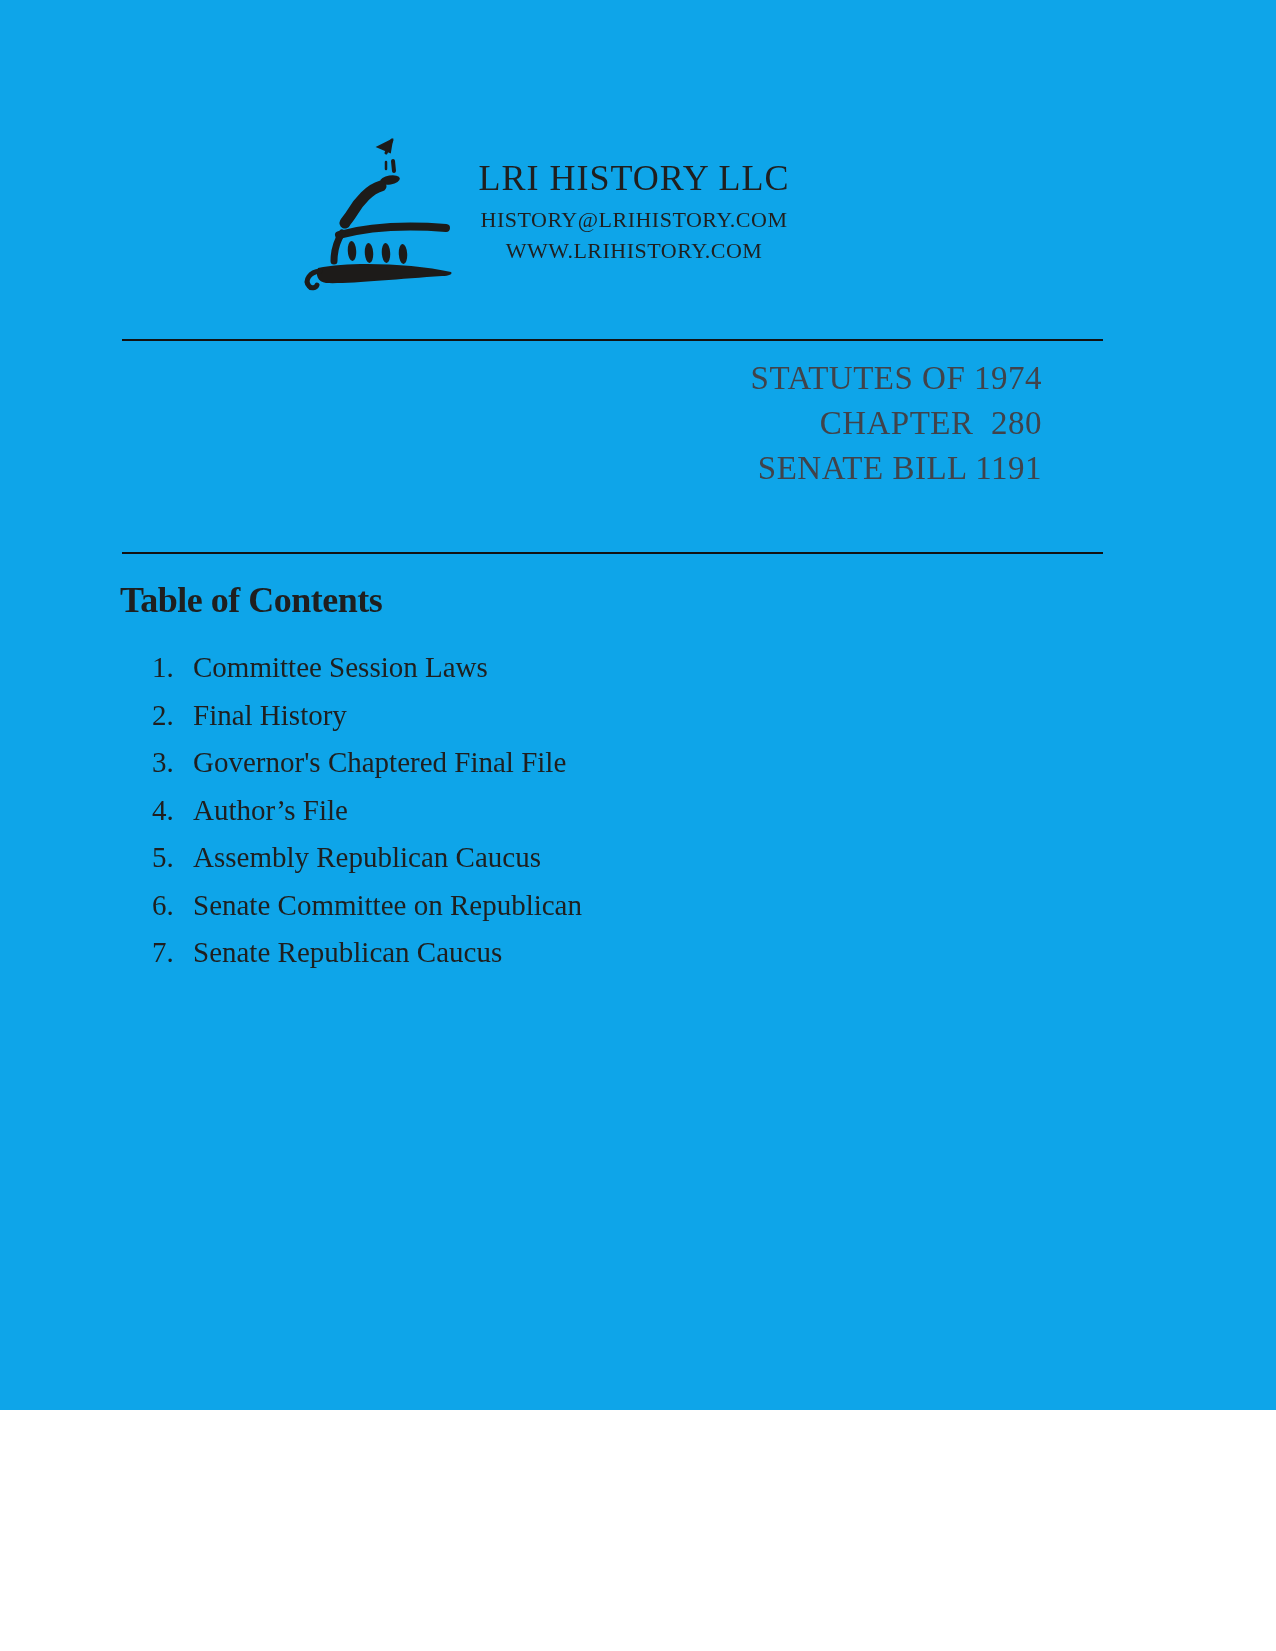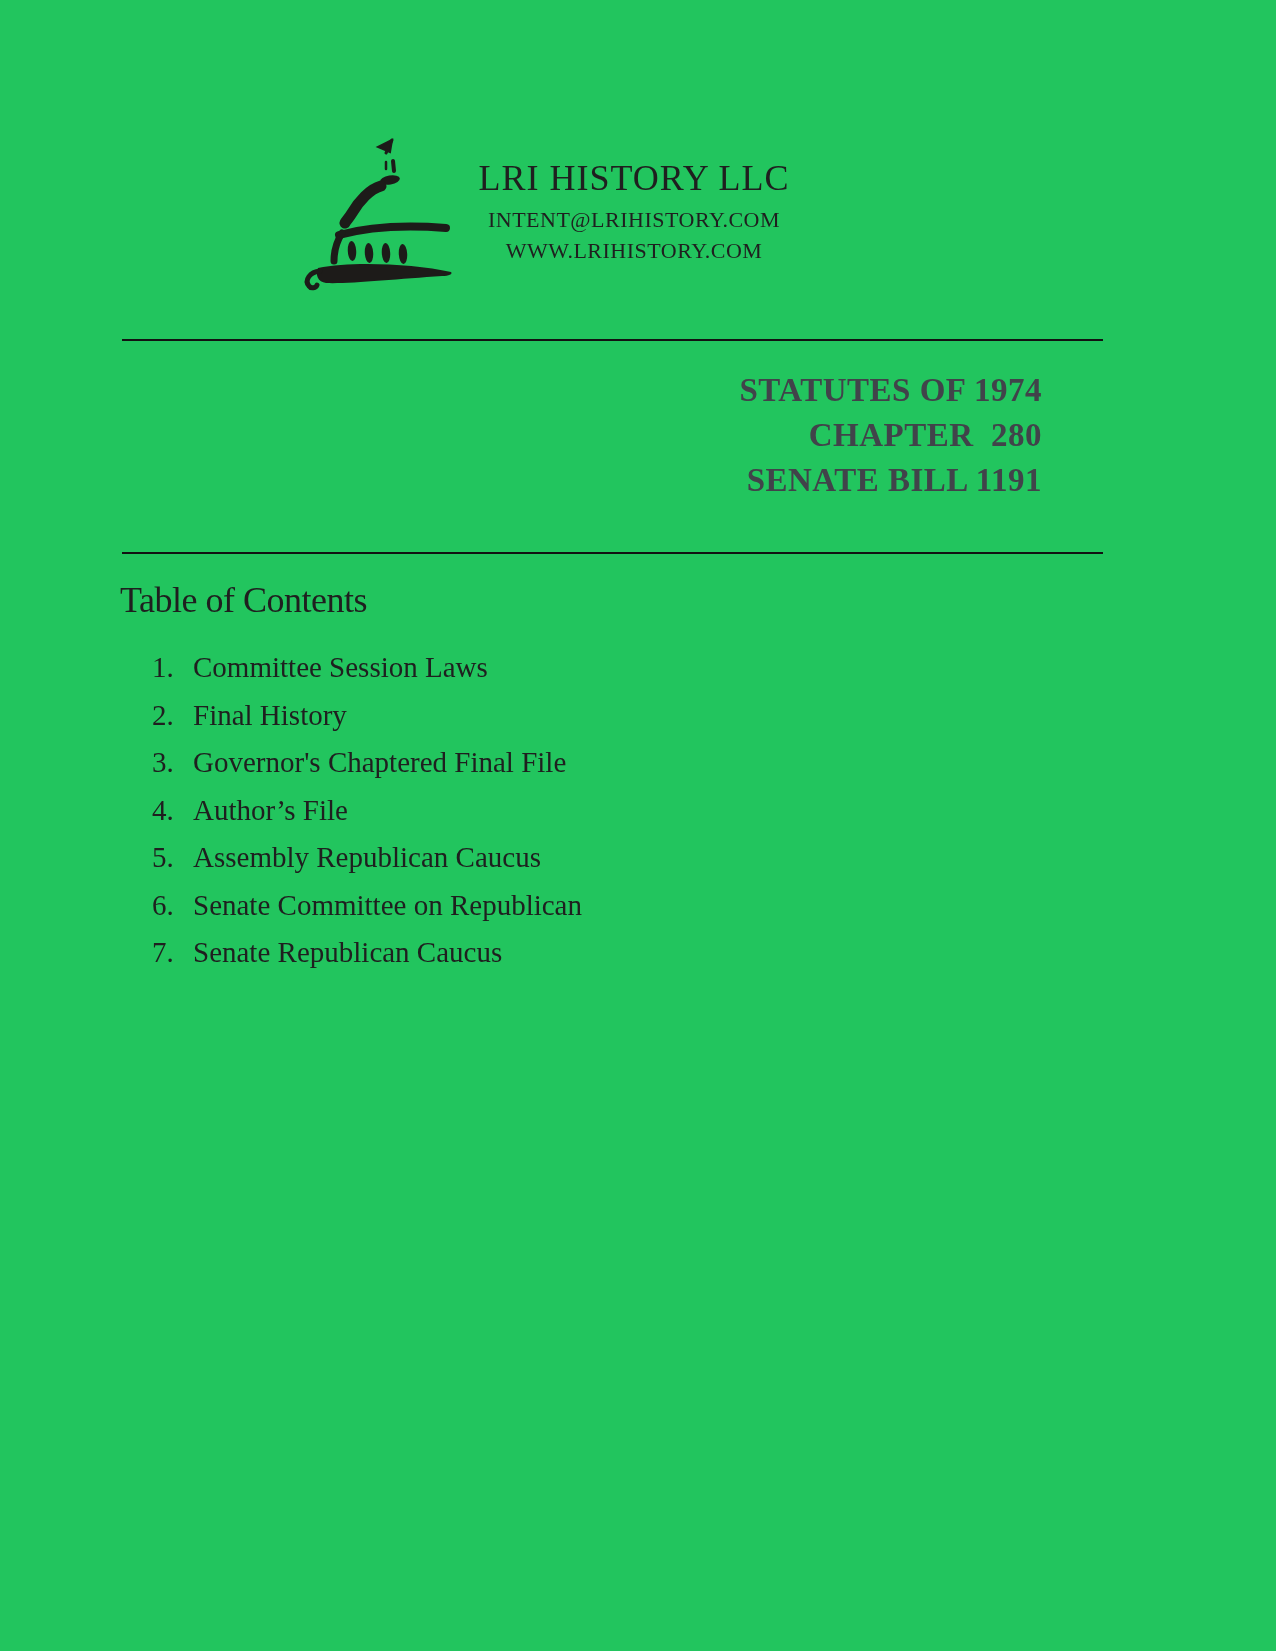--- a/index.html
+++ b/index.html
@@ -1,20 +1,20 @@
 <!DOCTYPE html>
 <html><head>
 <meta charset="utf-8">
 <style>
   html, body { margin: 0; padding: 0; background: #ffffff; }
   .page {
     position: relative;
     width: 1276px;
-    height: 1651px;
-    background: #22c55e;
+    height: 1410px;
+    background: #0ea5e9;
     color: #1f1f1f;
     font-family: "Liberation Serif", serif;
     overflow: hidden;
   }
 
   
   .logo {
     position: absolute;
     left: 293px;
     top: 126px;
@@ -52,40 +52,40 @@
     width: 981px;
     height: 2px;
     background: #121212;
   }
   .rule-top { top: 339px; }
   .rule-bottom { top: 552px; }
 
   
   .ref-block {
     position: absolute;
-    top: 368px;
+    top: 356px;
     right: 234px;
     text-align: right;
-    font-weight: bold;
+    font-weight: normal;
     font-size: 33px;
     line-height: 45px;
     color: #41434a;
     letter-spacing: 0.5px;
   }
   .ref-line { white-space: pre; }
 
   
   .toc-title {
     position: absolute;
     left: 120px;
     top: 577px;
     margin: 0;
     font-size: 36px;
     line-height: 46px;
-    font-weight: normal;
+    font-weight: bold;
     letter-spacing: -0.5px;
     white-space: nowrap;
   }
   .toc-list {
     position: absolute;
     left: 152px;
     top: 644px;
     margin: 0;
     padding: 0;
     list-style: none;
@@ -129,21 +129,21 @@
         <ellipse cx="110" cy="128" rx="4.2" ry="10" transform="rotate(-3 110 128)"></ellipse>
       </g>
 
       <path d="M25,142 C60,135 120,138 158,146 C160,148 156,150 149,150 C105,153 55,158 33,157 C25,156 22,149 25,142 Z" fill="#1d1b19" stroke="none"></path>
       <path d="M27,145 C17,146 11,154 16,160 C18,163 23,162 24,159" stroke-width="5"></path>
     </g>
   </svg>
 
   <div class="company-name">LRI HISTORY LLC</div>
   <div class="contact-block">
-    <div class="contact-line">INTENT@LRIHISTORY.COM</div>
+    <div class="contact-line">HISTORY@LRIHISTORY.COM</div>
     <div class="contact-line">WWW.LRIHISTORY.COM</div>
   </div>
 
   <div class="rule rule-top"></div>
 
   <div class="ref-block">
     <div class="ref-line">STATUTES OF 1974</div>
     <div class="ref-line">CHAPTER  280</div>
     <div class="ref-line">SENATE BILL 1191</div>
   </div>

